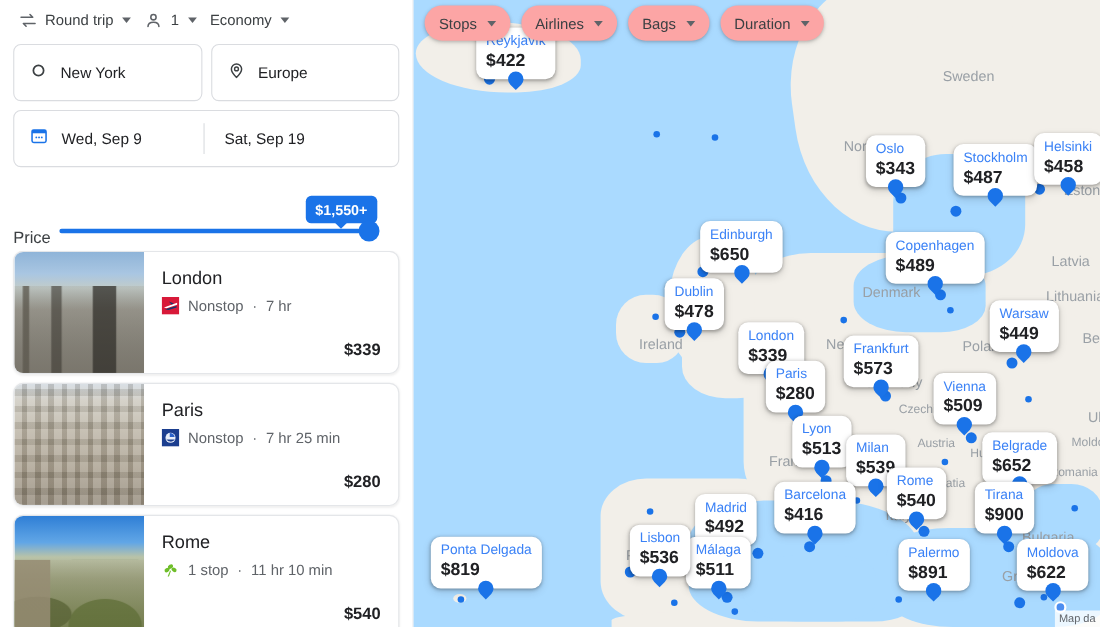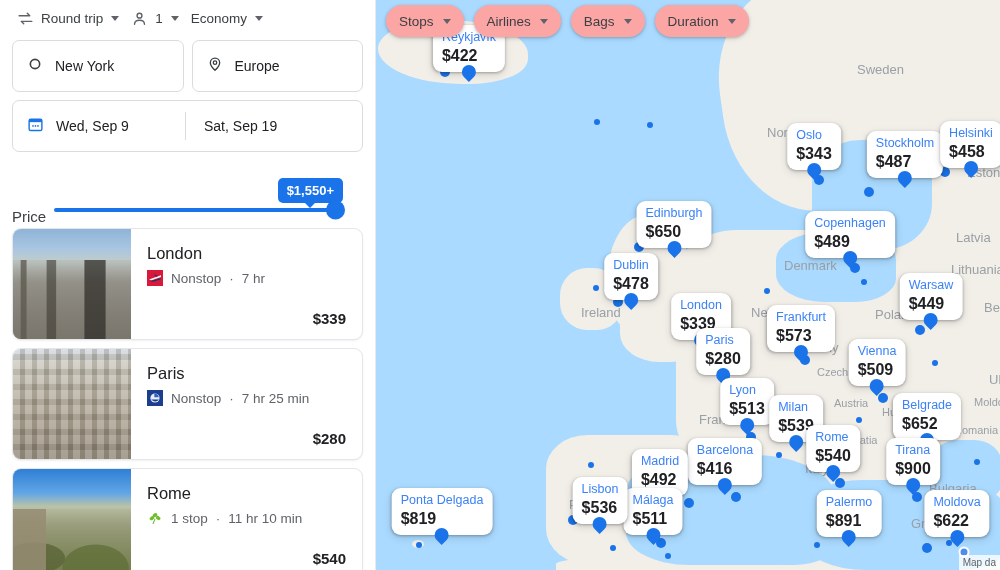--- a/index.html
+++ b/index.html
@@ -594,21 +594,21 @@
         <div class="price-marker" style="left: 551px; top: 440px;">
           <div class="pm-city">Belgrade</div>
           <div class="pm-price">$652</div>
           <div class="pm-pin"></div>
         </div>
         <div class="price-marker" style="left: 457px; top: 472px;">
           <div class="pm-city">Rome</div>
           <div class="pm-price">$540</div>
           <div class="pm-pin"></div>
         </div>
-        <div class="price-marker" style="left: 349px; top: 485px;">
+        <div class="price-marker" style="left: 365px; top: 485px;">
           <div class="pm-city">Barcelona</div>
           <div class="pm-price">$416</div>
           <div class="pm-pin"></div>
         </div>
         <div class="price-marker" style="left: 537px; top: 485px;">
           <div class="pm-city">Tirana</div>
           <div class="pm-price">$900</div>
           <div class="pm-pin"></div>
         </div>
         <div class="price-marker" style="left: 284px; top: 496px;">

